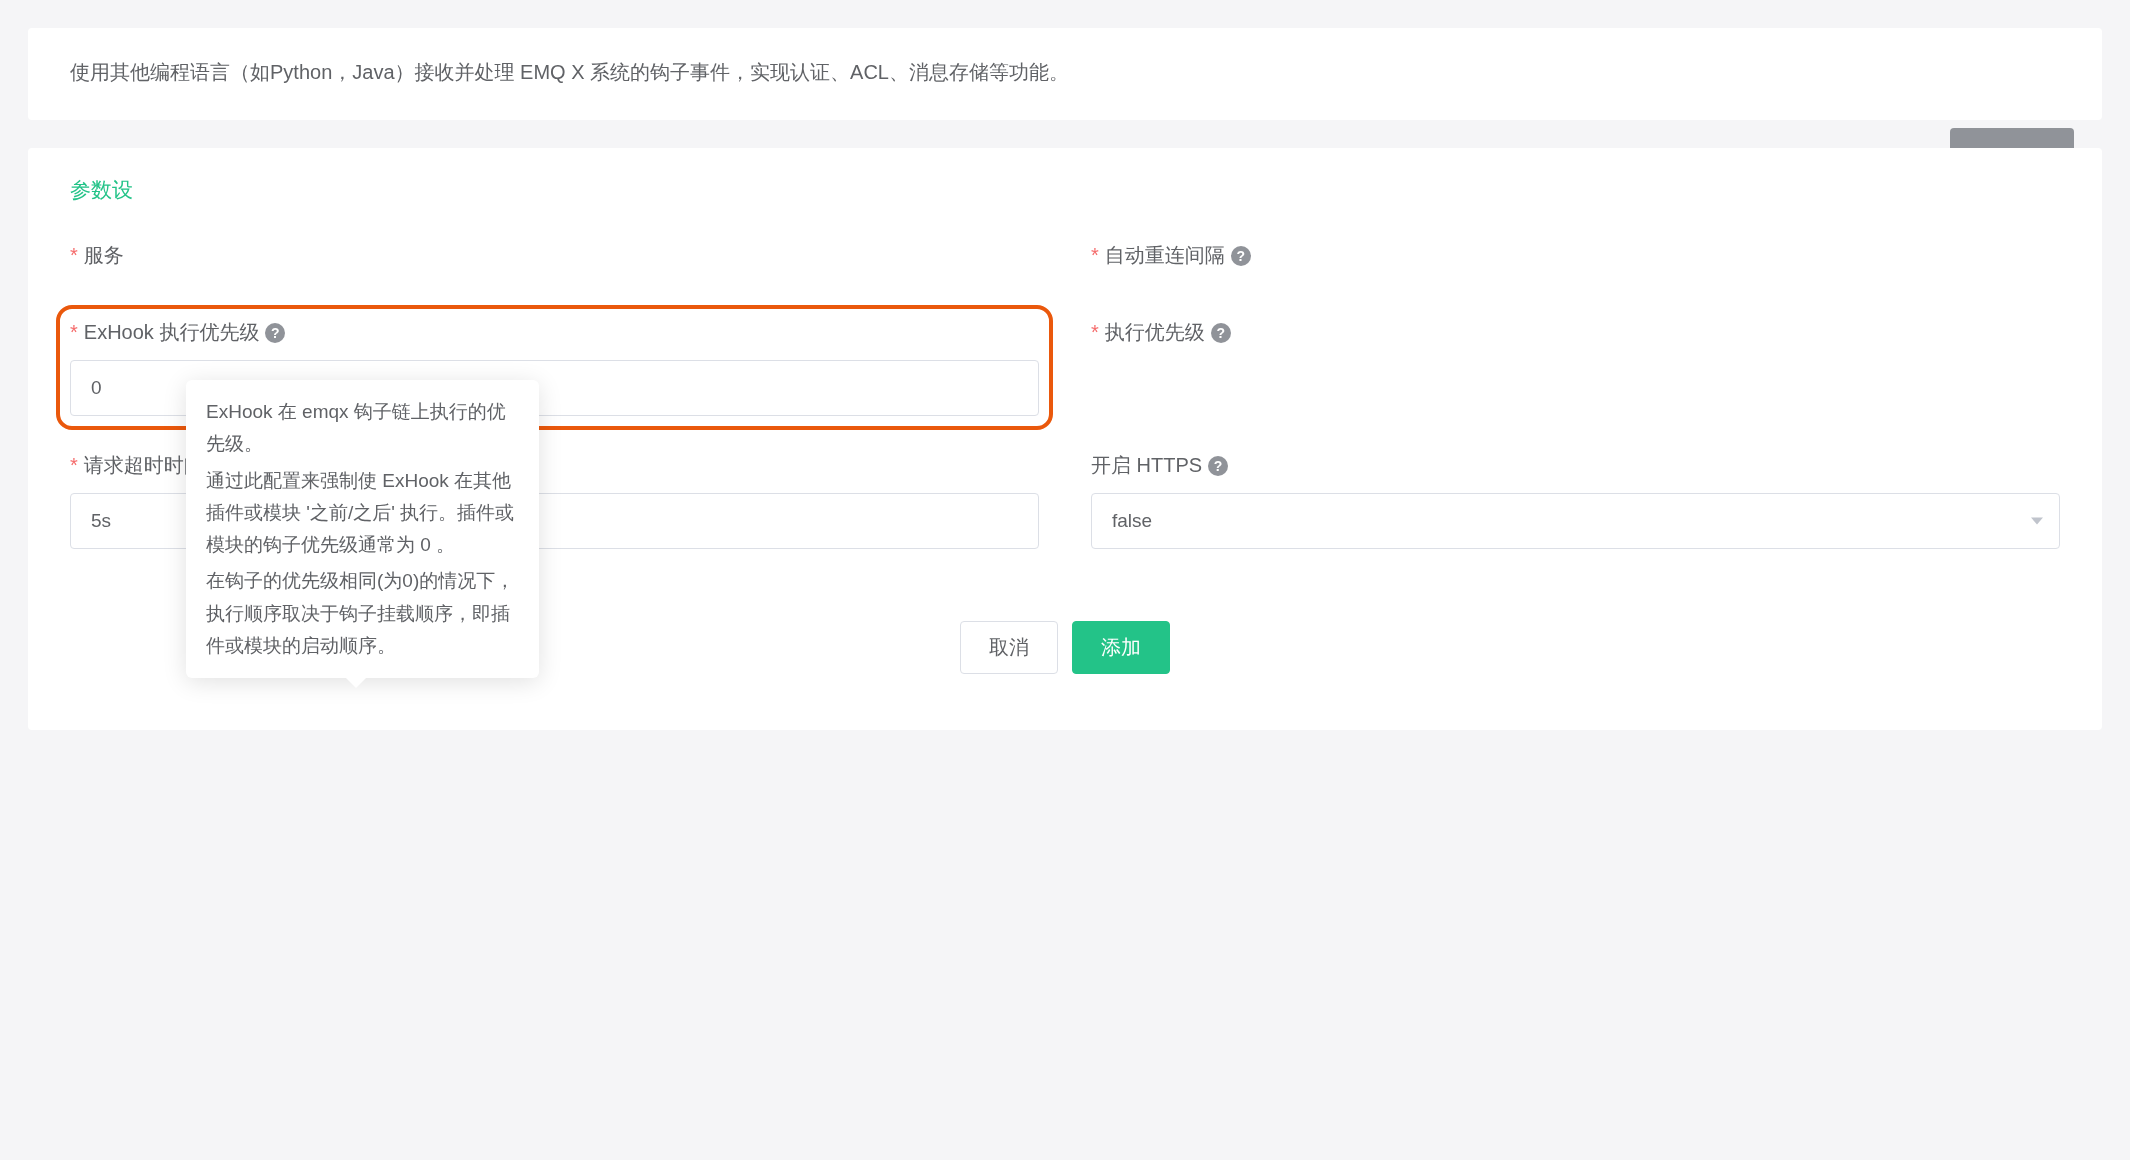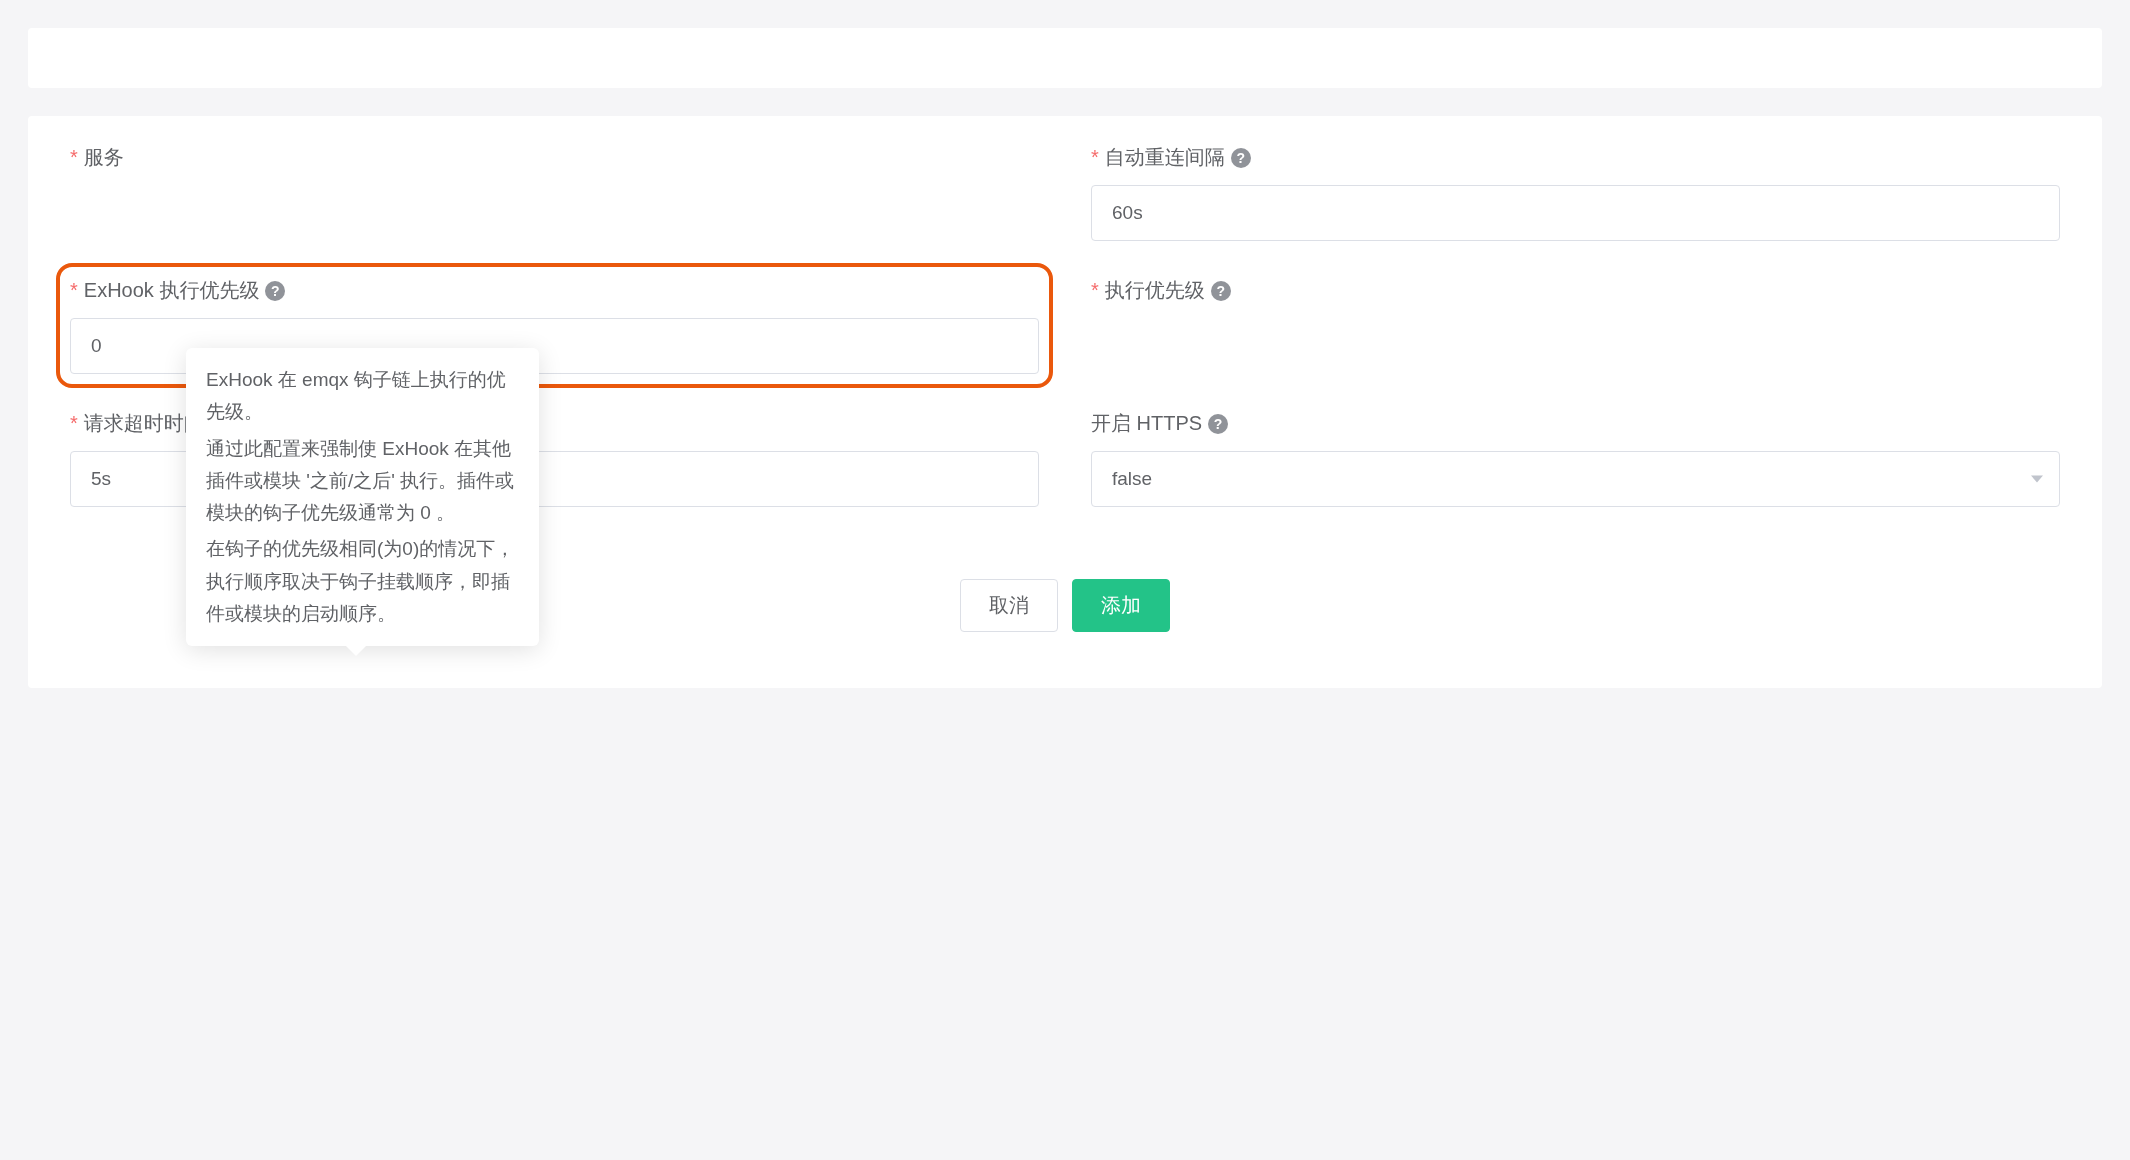--- a/index.html
+++ b/index.html
@@ -182,48 +182,49 @@
     .btn-primary {
       background: #23c388;
       color: #fff;
       border-color: #23c388;
     }
   </style>
 </head>
 <body>
 
 <div class="header-card">
+  <div class="header-desc">使用其他编程语言（如Python，Java）接收并处理 EMQ X 系统的钩子事件，实现认证、ACL、消息存储等功能。</div>
   <button class="learn-more-btn">了解更多</button>
 </div>
 
 <div class="form-card">
 
   <div class="tooltip">
     <p>ExHook 在 emqx 钩子链上执行的优先级。</p>
     <p>通过此配置来强制使 ExHook 在其他插件或模块 '之前/之后' 执行。插件或模块的钩子优先级通常为 0 。</p>
     <p>在钩子的优先级相同(为0)的情况下，执行顺序取决于钩子挂载顺序，即插件或模块的启动顺序。</p>
   </div>
 
+  <div class="section-title">参数设</div>
 
   <div class="form-grid">
 
     <div class="form-item">
       <div class="form-label">
         <span class="required-mark">*</span>
         <span>服务</span>
       </div>
     </div>
 
     <div class="form-item">
       <div class="form-label">
         <span class="required-mark">*</span>
         <span>自动重连间隔</span>
         <span class="help-icon">?</span>
       </div>
-      <input class="form-input" type="text" value="60s" style="">
     </div>
 
     <div class="form-item highlighted">
       <div class="form-label">
         <span class="required-mark">*</span>
         <span>ExHook 执行优先级</span>
         <span class="help-icon">?</span>
       </div>
       <input class="form-input" type="text" value="0" style="">
     </div>

